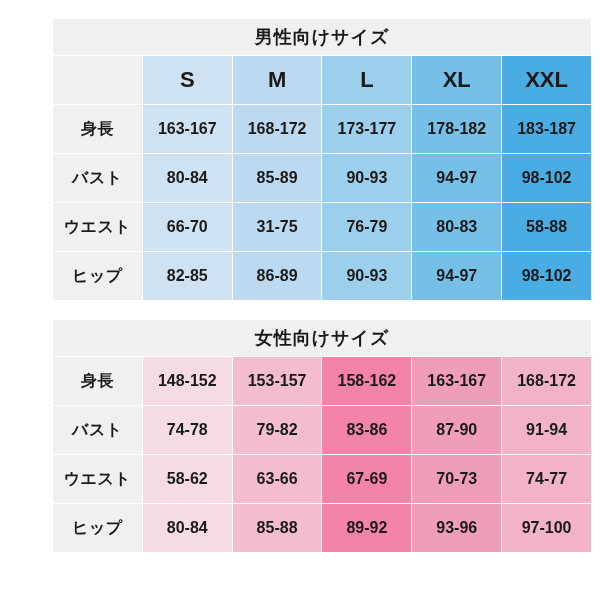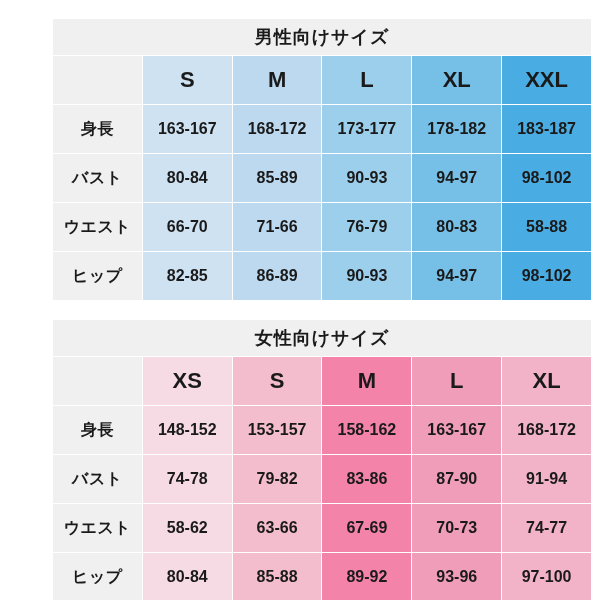--- a/index.html
+++ b/index.html
@@ -98,21 +98,21 @@
         <td class="rowlabel">バスト</td>
         <td style="background: rgb(207, 226, 242);">80-84</td>
         <td style="background: rgb(188, 217, 239);">85-89</td>
         <td style="background: rgb(156, 207, 236);">90-93</td>
         <td style="background: rgb(118, 192, 232);">94-97</td>
         <td style="background: rgb(73, 172, 227);">98-102</td>
       </tr>
       <tr class="data-row">
         <td class="rowlabel">ウエスト</td>
         <td style="background: rgb(207, 226, 242);">66-70</td>
-        <td style="background: rgb(188, 217, 239);">71-66</td>
+        <td style="background: rgb(188, 217, 239);">31-75</td>
         <td style="background: rgb(156, 207, 236);">76-79</td>
         <td style="background: rgb(118, 192, 232);">80-83</td>
         <td style="background: rgb(73, 172, 227);">58-88</td>
       </tr>
       <tr class="data-row">
         <td class="rowlabel">ヒップ</td>
         <td style="background: rgb(207, 226, 242);">82-85</td>
         <td style="background: rgb(188, 217, 239);">86-89</td>
         <td style="background: rgb(156, 207, 236);">90-93</td>
         <td style="background: rgb(118, 192, 232);">94-97</td>
@@ -122,28 +122,20 @@
       </table>
   </div>
 
   <div class="spacer"></div>
 
   <div class="chart">
     <table class="size-table">
       <tbody>
           <tr class="title-row">
         <td colspan="6">女性向けサイズ</td>
-      </tr>
-      <tr class="header-row">
-        <td class="corner"></td>
-        <td style="background: rgb(246, 219, 228);">XS</td>
-        <td style="background: rgb(243, 189, 205);">S</td>
-        <td style="background: rgb(243, 131, 169);">M</td>
-        <td style="background: rgb(240, 157, 186);">L</td>
-        <td style="background: rgb(242, 179, 200);">XL</td>
       </tr>
       <tr class="data-row">
         <td class="rowlabel">身長</td>
         <td style="background: rgb(246, 219, 228);">148-152</td>
         <td style="background: rgb(243, 189, 205);">153-157</td>
         <td style="background: rgb(243, 131, 169);">158-162</td>
         <td style="background: rgb(240, 157, 186);">163-167</td>
         <td style="background: rgb(242, 179, 200);">168-172</td>
       </tr>
       <tr class="data-row">

